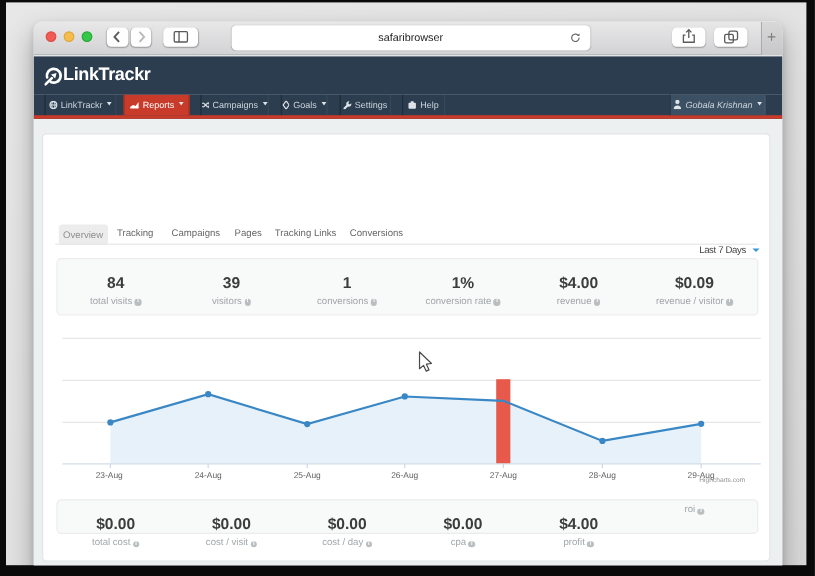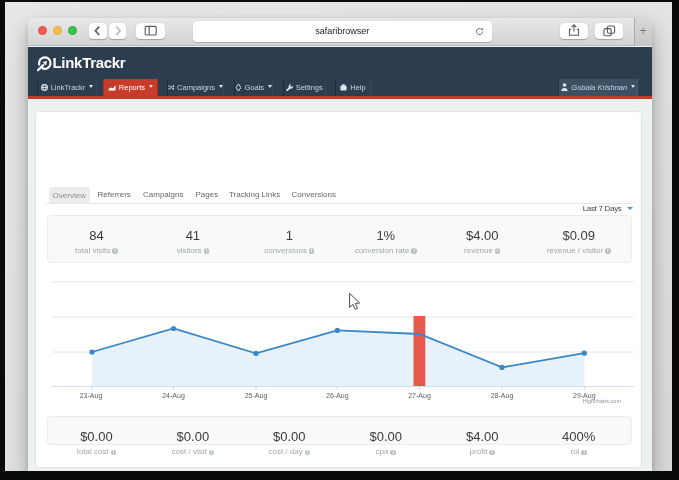--- a/index.html
+++ b/index.html
@@ -43,21 +43,21 @@
 #tabs { position:absolute; left:0; top:55.5px; width:100%; height:37px; }
 .tab { position:absolute; top:22.5px; font-size:8px; color:#666; }
 #tab-active { position:absolute; left:13px; top:19.5px; width:40.5px; height:17px; background:#ececec; border-radius:3px; color:#8f8f8f; font-size:8px; text-align:center; line-height:17px; }
 #tabline { position:absolute; left:10px; right:10px; top:35.5px; height:1px; background:#e7e7e7; }
 #last7 { position:absolute; right:8px; top:22.5px; font-size:8px; color:#454545; letter-spacing:-0.3px;margin-top:14px; }
 .bcaret { display:inline-block; width:0; height:0; border-left:3px solid transparent; border-right:3px solid transparent; border-top:3.5px solid #3a96d4; vertical-align:middle; margin-left:3px; margin-bottom:1px; }
 .well { position:absolute; left:10.5px; width:585px; background:#f8f9f9; border:1px solid #ececec; border-radius:4px; display:flex; padding:0 3.6px 0 0.7px; }
 #well-top { top:102.5px; height:48px; }
 #well-bot { top:304px; height:29px; }
 .stat { flex:1; text-align:center; }
-.sv { font-size:13px; color:#3c3c3c; font-weight:normal; margin-top:12px; }
+.sv { font-size:13px; color:#3c3c3c; font-weight:bold; margin-top:12px; }
 #well-bot .sv { margin-top:12px; }
 .sl { font-size:8px; color:#a1a6a9; margin-top:3px; }
 .inf { display:inline-block; width:5.5px; height:5.5px; background:#b9bec1; border-radius:50%; color:#fff; font-size:4.8px; line-height:5.5px; text-align:center; vertical-align:0.5px; margin-left:2px; font-weight:bold; }
 #chartsvg { position:absolute; left:0; top:151px; }
 #hcredit { position:absolute; right:19.5px; top:286px; font-size:5.5px; color:#909090; }
 </style>
 </head>
 <body>
 <div id="stage">
 <div id="desktop">
@@ -130,35 +130,35 @@
                 <rect x="2.2" y="0.3" width="2.6" height="1.6" rx="0.5" fill="#dde3e8"></rect>
               </svg>Help</div>
       <div class="ni" id="ni-user" style="left:530.5px;width:80px"><svg width="7" height="8" viewBox="0 0 7 8">
                 <circle cx="3.5" cy="2" r="1.8" fill="#dde3e8"></circle>
                 <path d="M0.4 8 a3.1 3.1 0 0 1 6.2 0 Z" fill="#dde3e8"></path>
               </svg>Gobala Krishnan<span class="caret"></span></div>
     </div>
     <div id="card">
       <div id="tabs">
         <div id="tab-active">Overview</div>
-        <div class="tab" style="left:61.5px">Referrers</div>
+        <div class="tab" style="left:61.5px">Tracking</div>
         <div class="tab" style="left:107px">Campaigns</div>
         <div class="tab" style="left:159.5px">Pages</div>
         <div class="tab" style="left:193px">Tracking Links</div>
         <div class="tab" style="left:255.5px">Conversions</div>
         <div id="last7">Last 7 Days <span class="bcaret"></span></div>
         <div id="tabline"></div>
       </div>
       <div class="well" id="well-top">
         <div class="stat">
                 <div class="sv">84</div>
                 <div class="sl">total visits<span class="inf">i</span></div>
               </div>
         <div class="stat">
-                <div class="sv">41</div>
+                <div class="sv">39</div>
                 <div class="sl">visitors<span class="inf">i</span></div>
               </div>
         <div class="stat">
                 <div class="sv">1</div>
                 <div class="sl">conversions<span class="inf">i</span></div>
               </div>
         <div class="stat">
                 <div class="sv">1%</div>
                 <div class="sl">conversion rate<span class="inf">i</span></div>
               </div>
@@ -225,21 +225,20 @@
               </div>
         <div class="stat">
                 <div class="sv">$0.00</div>
                 <div class="sl">cpa<span class="inf">i</span></div>
               </div>
         <div class="stat">
                 <div class="sv">$4.00</div>
                 <div class="sl">profit<span class="inf">i</span></div>
               </div>
         <div class="stat">
-                <div class="sv">400%</div>
                 <div class="sl">roi<span class="inf">i</span></div>
               </div>
       </div>
     </div>
   </div>
 </div>
 </div>
 </div>
 
 </body></html>

